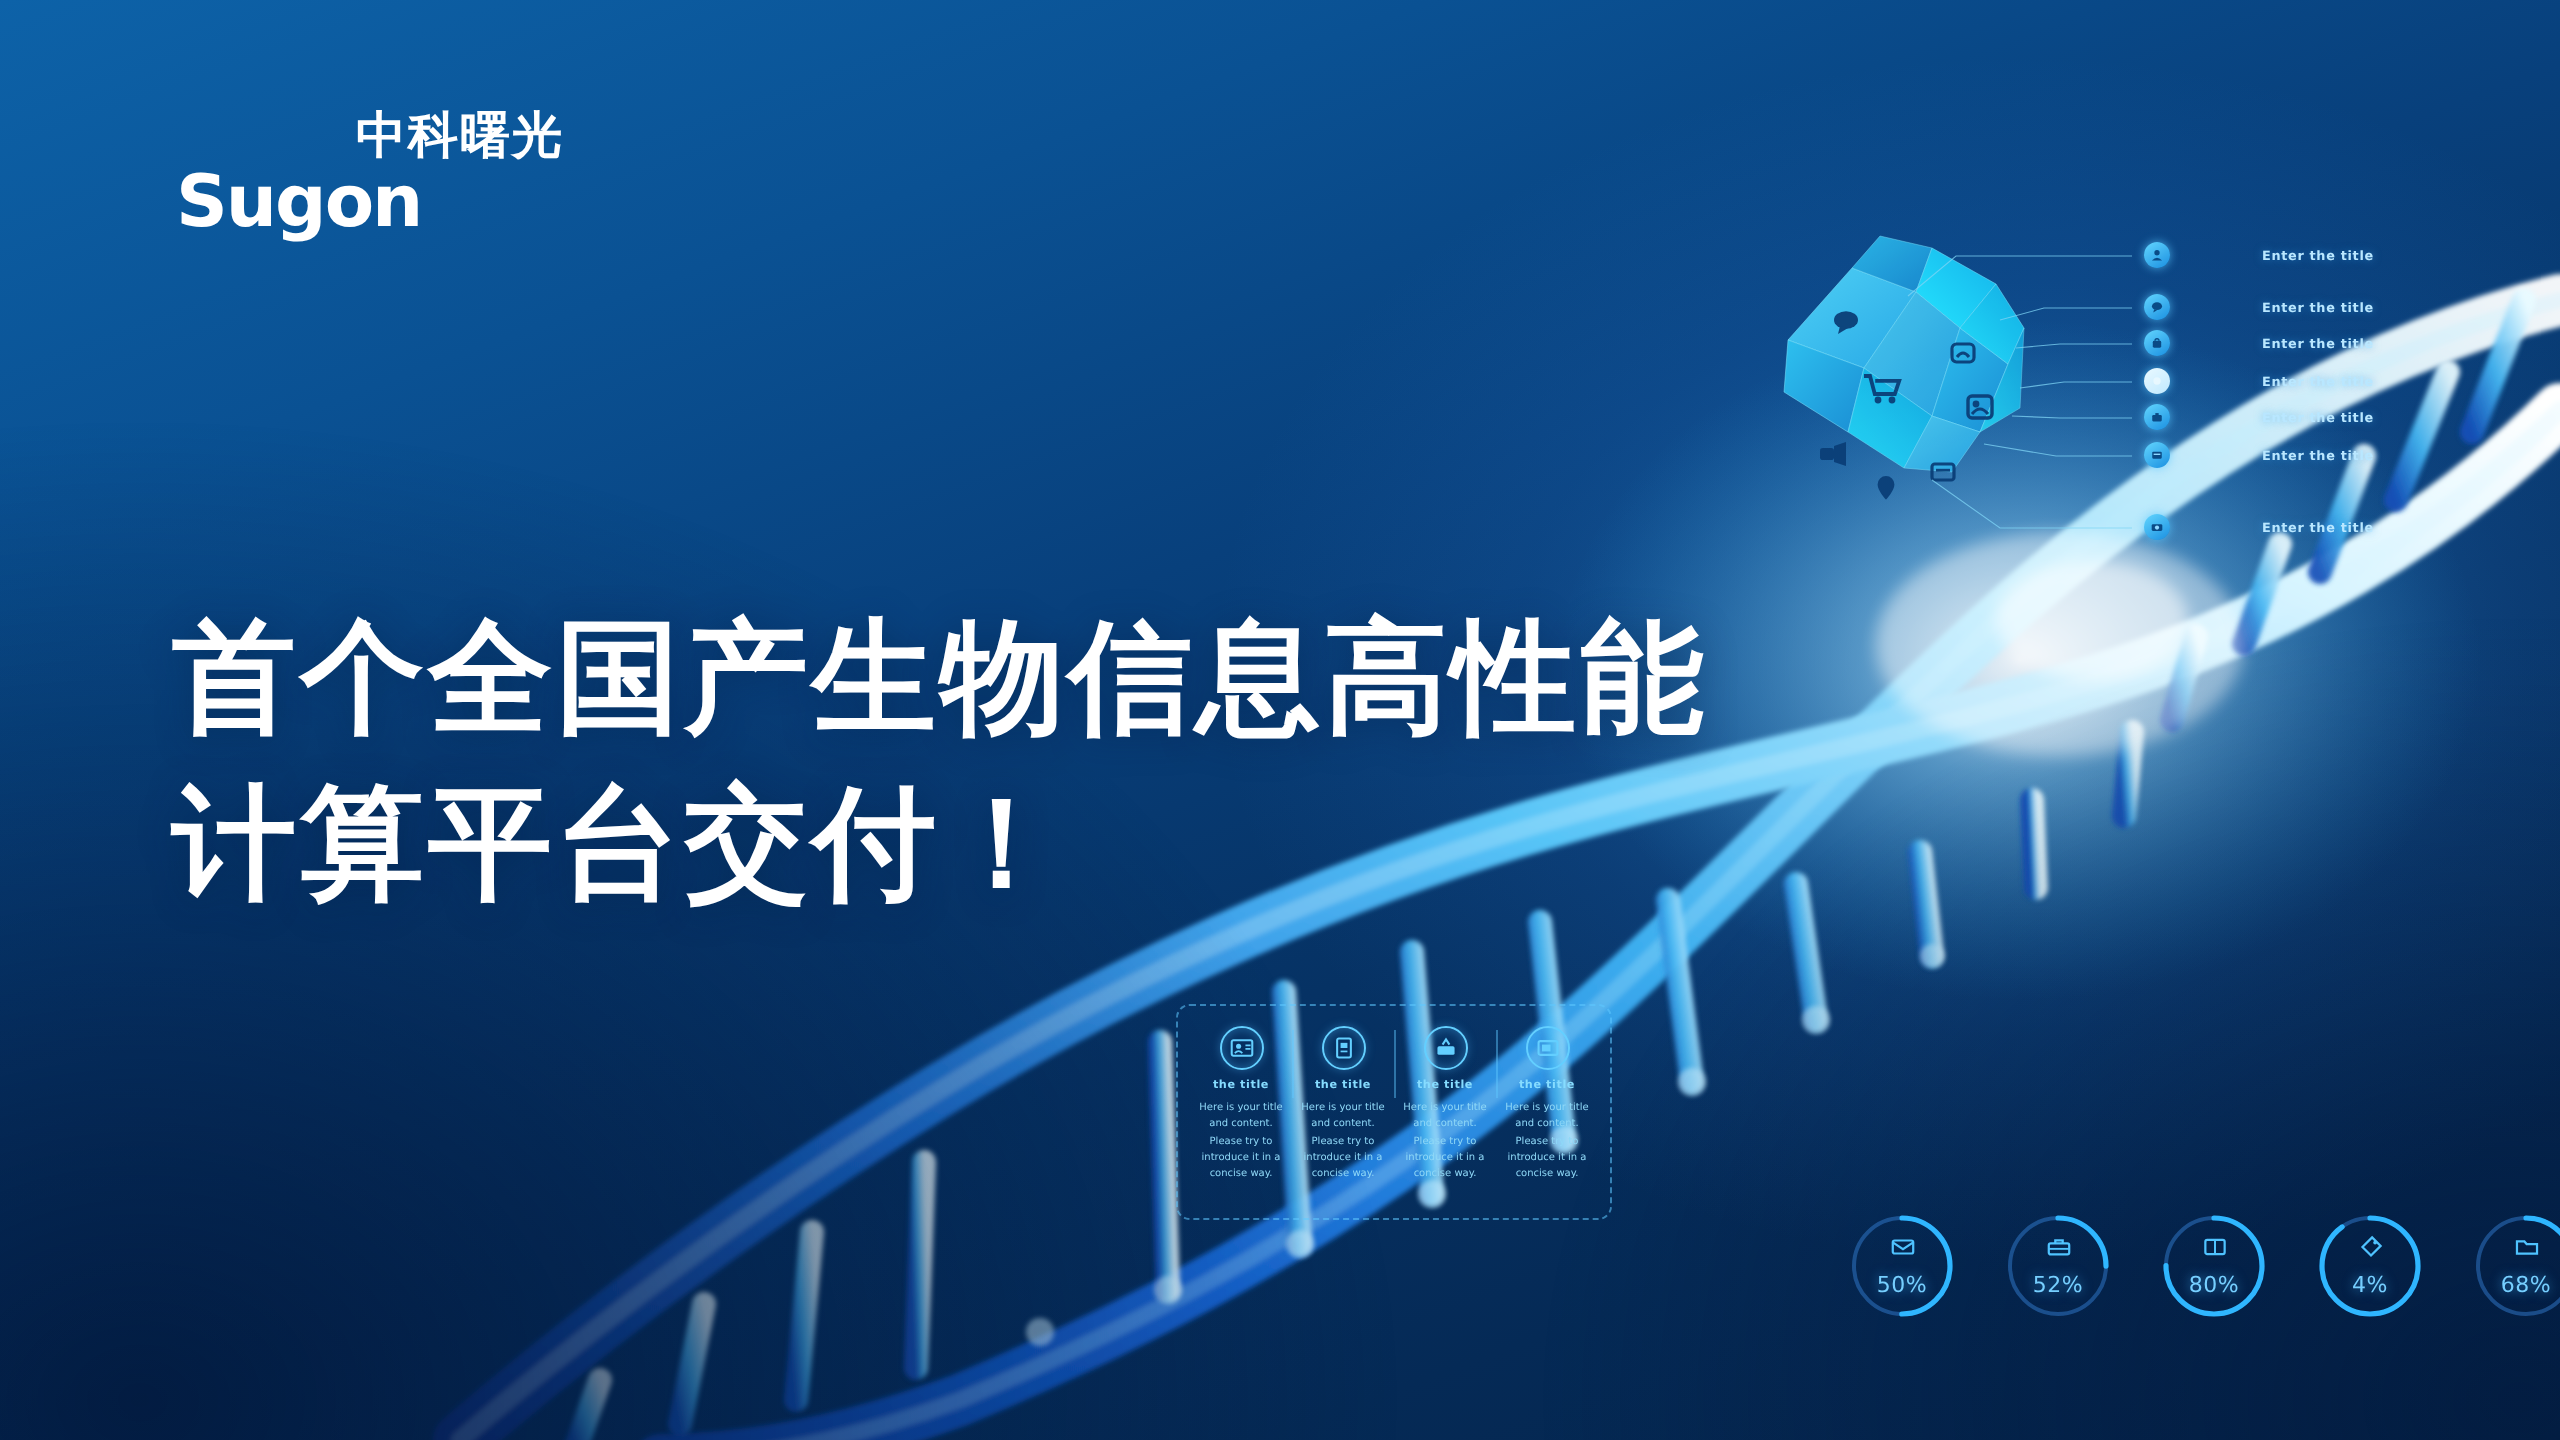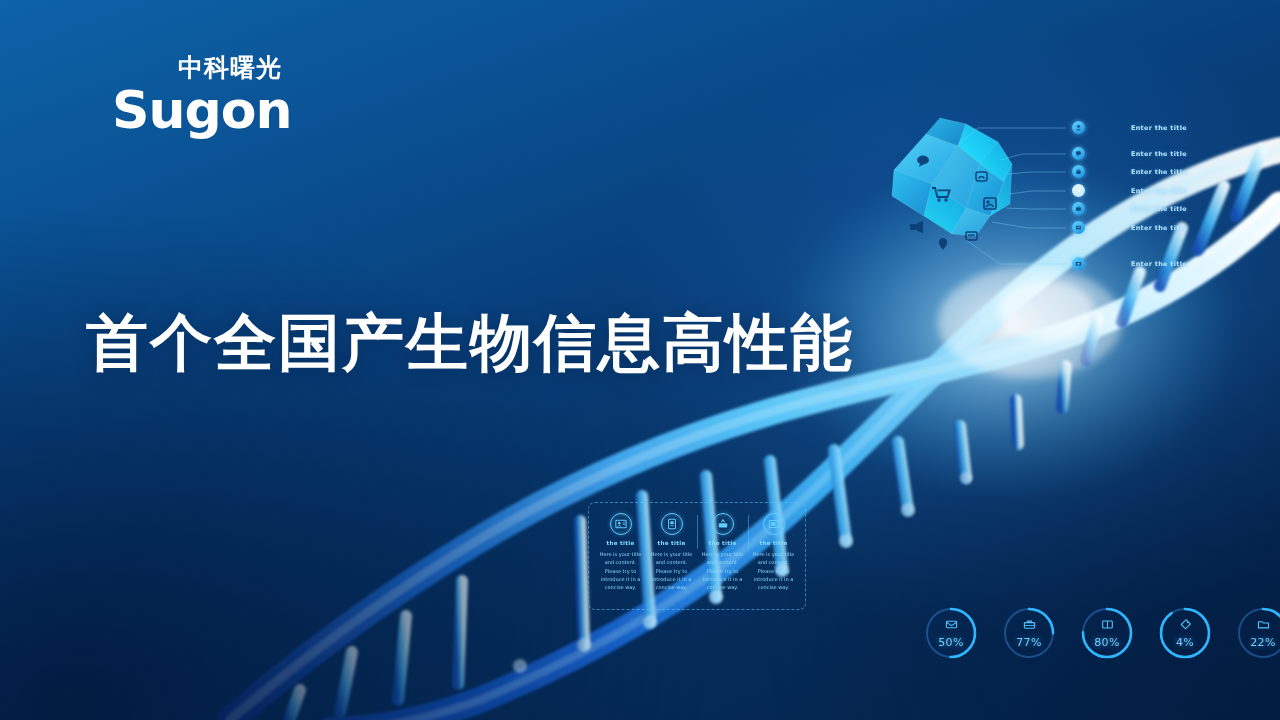--- a/index.html
+++ b/index.html
@@ -22,30 +22,30 @@
   }
 
   
   #logo { position:absolute; left:88px; top:55px; width:200px; }
   #logo-cn {
     color:#ffffff; font-size:25px; font-weight:700; letter-spacing:1px;
     text-align:right; width:132px; margin-left:62px; line-height:1;
     font-family:"DejaVu Sans", sans-serif;
   }
   #logo-en {
-    color:#ffffff; font-size:52px; font-weight:800; letter-spacing:-1px;
-    line-height:1; margin-top:4px; font-family:"DejaVu Sans", sans-serif;margin-left:24px;
+    color:#ffffff; font-size:36px; font-weight:800; letter-spacing:-1px;
+    line-height:1; margin-top:4px; font-family:"DejaVu Sans", sans-serif;
   }
 
   
   #headline {
     position:absolute; left:86px; top:302px; width:820px;
     color:#ffffff; font-size:62px; font-weight:700; line-height:1.34;
     letter-spacing:2px;
-    font-family:Liberation Serif, serif;
+    font-family:Liberation Mono, monospace;
     text-shadow:0 2px 18px rgba(0,30,70,0.45);
   }
   #headline .l2 { display:block; }
 
   
   #dna { position:absolute; left:0; top:0; width:1280px; height:720px; pointer-events:none; }
 
   
   #poly-info { position:absolute; left:880px; top:112px; width:300px; height:175px; }
   #poly-svg { position:absolute; left:0; top:0; }
@@ -208,20 +208,21 @@
 
   <div id="vignette"></div>
 
   <div id="logo">
     <div id="logo-cn">中科曙光</div>
     <div id="logo-en">Sugon</div>
   </div>
 
   <div id="headline">
     <span>首个全国产生物信息高性能</span>
+    <span class="l2">计算平台交付！</span>
   </div>
 
   <div id="poly-info">
     <svg id="poly-svg" width="300" height="175" viewBox="0 0 300 175">
       <defs>
         <linearGradient id="fA" x1="0" y1="0" x2="1" y2="1">
           <stop offset="0%" stop-color="#4fd0f5"></stop>
             <stop offset="100%" stop-color="#27a8e6"></stop>
         </linearGradient>
         <linearGradient id="fB" x1="0" y1="0" x2="1" y2="1">
@@ -428,21 +429,21 @@
       <svg class="ring-arc" viewBox="0 0 54 54">
         <circle cx="27" cy="27" r="24" fill="none" stroke="#2fb6ff" stroke-width="2.6" stroke-dasharray="37.7 150.8" stroke-linecap="round" transform="rotate(-90 27 27)"></circle>
       </svg>
       <span class="ring-icon">
         <svg width="13" height="13" viewBox="0 0 14 14">
           <rect x="1.5" y="5" width="11" height="6" rx="1" fill="none" stroke="#4fc3ff" stroke-width="1.2"></rect>
           <path d="M5 5 V3.4 h4 V5" fill="none" stroke="#4fc3ff" stroke-width="1.2"></path>
           <path d="M1.5 8 h11" stroke="#4fc3ff" stroke-width="1"></path>
         </svg>
       </span>
-      <span class="ring-pct">77%</span>
+      <span class="ring-pct">52%</span>
     </div>
 
     <div class="ring">
       <div class="ring-track"></div>
       <svg class="ring-arc" viewBox="0 0 54 54">
         <circle cx="27" cy="27" r="24" fill="none" stroke="#2fb6ff" stroke-width="2.6" stroke-dasharray="113.1 150.8" stroke-linecap="round" transform="rotate(-90 27 27)"></circle>
       </svg>
       <span class="ring-icon">
         <svg width="13" height="13" viewBox="0 0 14 14">
           <rect x="1.8" y="3.2" width="10.4" height="7.6" rx="1" fill="none" stroke="#4fc3ff" stroke-width="1.2"></rect>
@@ -469,17 +470,17 @@
     <div class="ring">
       <div class="ring-track"></div>
       <svg class="ring-arc" viewBox="0 0 54 54">
         <circle cx="27" cy="27" r="24" fill="none" stroke="#2fb6ff" stroke-width="2.6" stroke-dasharray="45.2 150.8" stroke-linecap="round" transform="rotate(-90 27 27)"></circle>
       </svg>
       <span class="ring-icon">
         <svg width="13" height="13" viewBox="0 0 14 14">
           <path d="M1.6 4 h4 l1.2 1.4 h5.6 v5.2 h-10.8 Z" fill="none" stroke="#4fc3ff" stroke-width="1.2"></path>
         </svg>
       </span>
-      <span class="ring-pct">22%</span>
+      <span class="ring-pct">68%</span>
     </div>
   </div>
 
 </div>
 
 </body></html>

